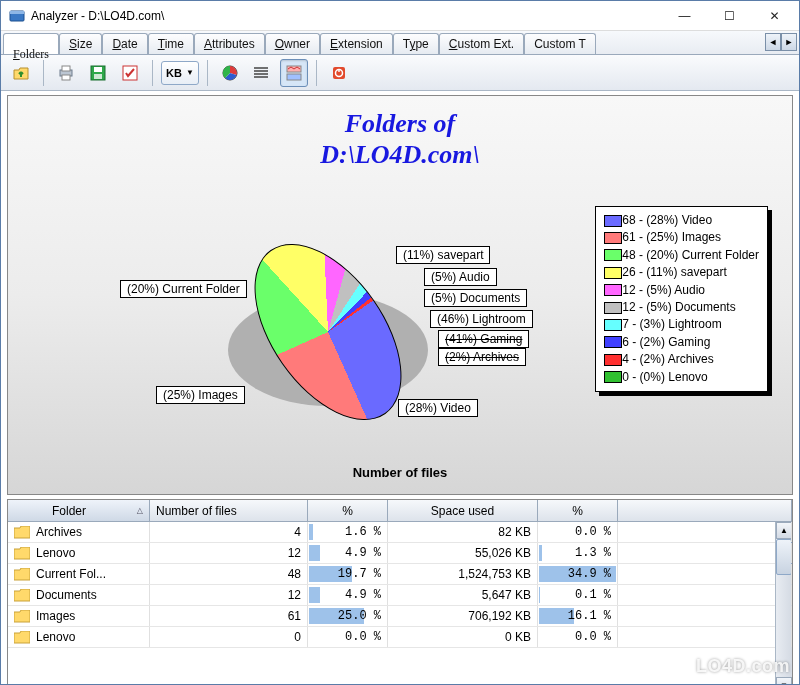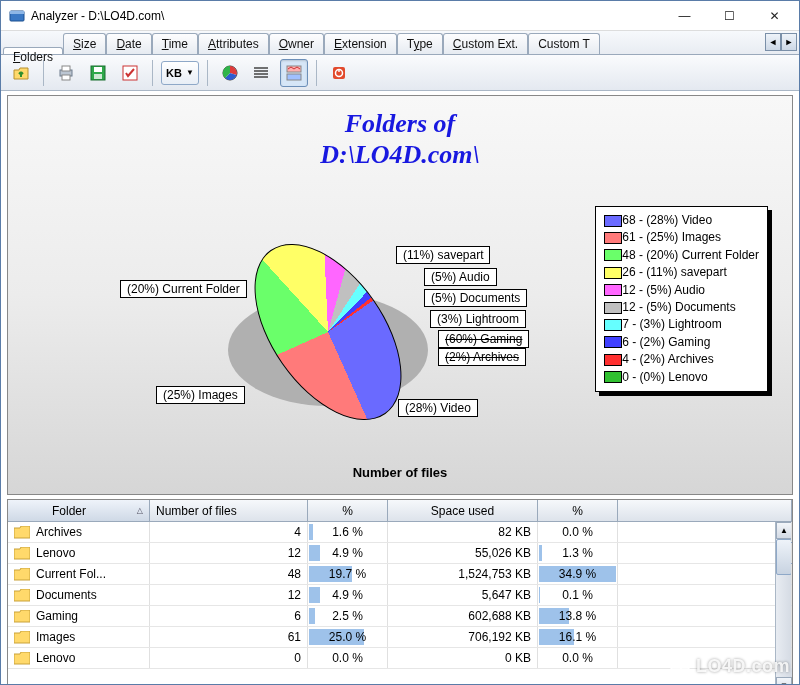--- a/index.html
+++ b/index.html
@@ -52,22 +52,23 @@
     border-top-left-radius: 3px;
     border-top-right-radius: 3px;
     font-size: 12px;
     color: #111;
     white-space: nowrap;
   }
   .tab.active {
     background: #fff;
     position: relative;
     z-index: 2;
-    margin-top:16px;
-    padding-top:2px;
+    margin-top:2px;
+    padding-top:13px;
+    font-family:Liberation Serif, serif;
   }
   .tab .ul { text-decoration: underline; }
   .tab-scroll {
     position:absolute; right:2px; top:2px; display:flex;
   }
   .tab-scroll button{
     width:16px;height:18px;border:1px solid #7a8fa8;
     background:linear-gradient(#eef3f9,#cdd8e6);font-size:9px;line-height:1;
     padding:0;display:flex;align-items:center;justify-content:center;
   }
@@ -172,21 +173,21 @@
   .sort-arrow{font-size:8px;color:#556;}
   .grid-body { overflow:hidden; flex:1; position:relative;}
   .grow { display:flex; height:21px; border-bottom:1px solid #e6e6e6;}
   .gc { border-right:1px solid #e0e0e0; padding:2px 6px; display:flex;align-items:center; font-size:12px; position:relative;}
   .gc.num{justify-content:flex-end;}
   .gc .folder-icon { width:16px;height:13px;margin-right:6px;}
   .pct-bar{
     position:absolute;left:1px;top:2px;bottom:2px;
     background:#9ec2ea;
   }
-  .pct-text{position:relative;z-index:1;width:100%;text-align:center;}
+  .pct-text{position:relative;z-index:1;width:100%;text-align:right;font-family:Liberation Mono, monospace;}
   .col-folder{width:142px;}
   .col-nfiles{width:158px;}
   .col-pct1{width:80px;}
   .col-space{width:150px;}
   .col-pct2{width:80px;}
   .col-rest{flex:1;}
   .vscroll{
     position:absolute;right:0;top:0;bottom:0;width:17px;
     background:linear-gradient(90deg,#e8ecf2,#d4dae3);
     border-left:1px solid #aab7c6;
@@ -322,22 +323,22 @@
     <div class="pie-shadow"></div>
     <div class="pie"></div>
   </div>
 
   <div class="callout" style="left:390px;top:303px;">(28%) Video</div>
   <div class="callout" style="left:148px;top:290px;">(25%) Images</div>
   <div class="callout" style="left:112px;top:184px;">(20%) Current Folder</div>
   <div class="callout" style="left:388px;top:150px;">(11%) savepart</div>
   <div class="callout" style="left:416px;top:172px;">(5%) Audio</div>
   <div class="callout" style="left:416px;top:193px;">(5%) Documents</div>
-  <div class="callout" style="left:422px;top:214px;">(3%) Lightroom</div>
-  <div class="callout" style="left:430px;top:234px;text-decoration:line-through;">(60%) Gaming</div>
+  <div class="callout" style="left:422px;top:214px;">(46%) Lightroom</div>
+  <div class="callout" style="left:430px;top:234px;text-decoration:line-through;">(41%) Gaming</div>
   <div class="callout" style="left:430px;top:252px;text-decoration:line-through;">(2%) Archives</div>
 
   <div class="legend" id="legend">
       <div class="legend-row">
         <span class="swatch" style="background:#6a6aff"></span>
         <span>68 - (28%) Video</span>
       </div>
       <div class="legend-row">
         <span class="swatch" style="background:#ff7a7a"></span>
         <span>61 - (25%) Images</span>
@@ -480,39 +481,20 @@
           <div class="pct-bar" style="width:0.22000000000000003px"></div>
           <span class="pct-text">0.1 %</span>
         </div>
         <div class="gc col-rest"></div>
       </div>
       <div class="grow">
         <div class="gc col-folder">
           <svg class="folder-icon" viewBox="0 0 16 13">
             <path d="M0 2h6l1-2h9v12H0z" fill="#ffd96b" stroke="#c9a23a"></path>
           </svg>
-          <span>Gaming</span>
-        </div>
-        <div class="gc col-nfiles num">6</div>
-        <div class="gc col-pct1 num">
-          <div class="pct-bar" style="width:5.5px"></div>
-          <span class="pct-text">2.5 %</span>
-        </div>
-        <div class="gc col-space num">602,688 KB</div>
-        <div class="gc col-pct2 num">
-          <div class="pct-bar" style="width:30.360000000000003px"></div>
-          <span class="pct-text">13.8 %</span>
-        </div>
-        <div class="gc col-rest"></div>
-      </div>
-      <div class="grow">
-        <div class="gc col-folder">
-          <svg class="folder-icon" viewBox="0 0 16 13">
-            <path d="M0 2h6l1-2h9v12H0z" fill="#ffd96b" stroke="#c9a23a"></path>
-          </svg>
           <span>Images</span>
         </div>
         <div class="gc col-nfiles num">61</div>
         <div class="gc col-pct1 num">
           <div class="pct-bar" style="width:55.00000000000001px"></div>
           <span class="pct-text">25.0 %</span>
         </div>
         <div class="gc col-space num">706,192 KB</div>
         <div class="gc col-pct2 num">
           <div class="pct-bar" style="width:35.42000000000001px"></div>

